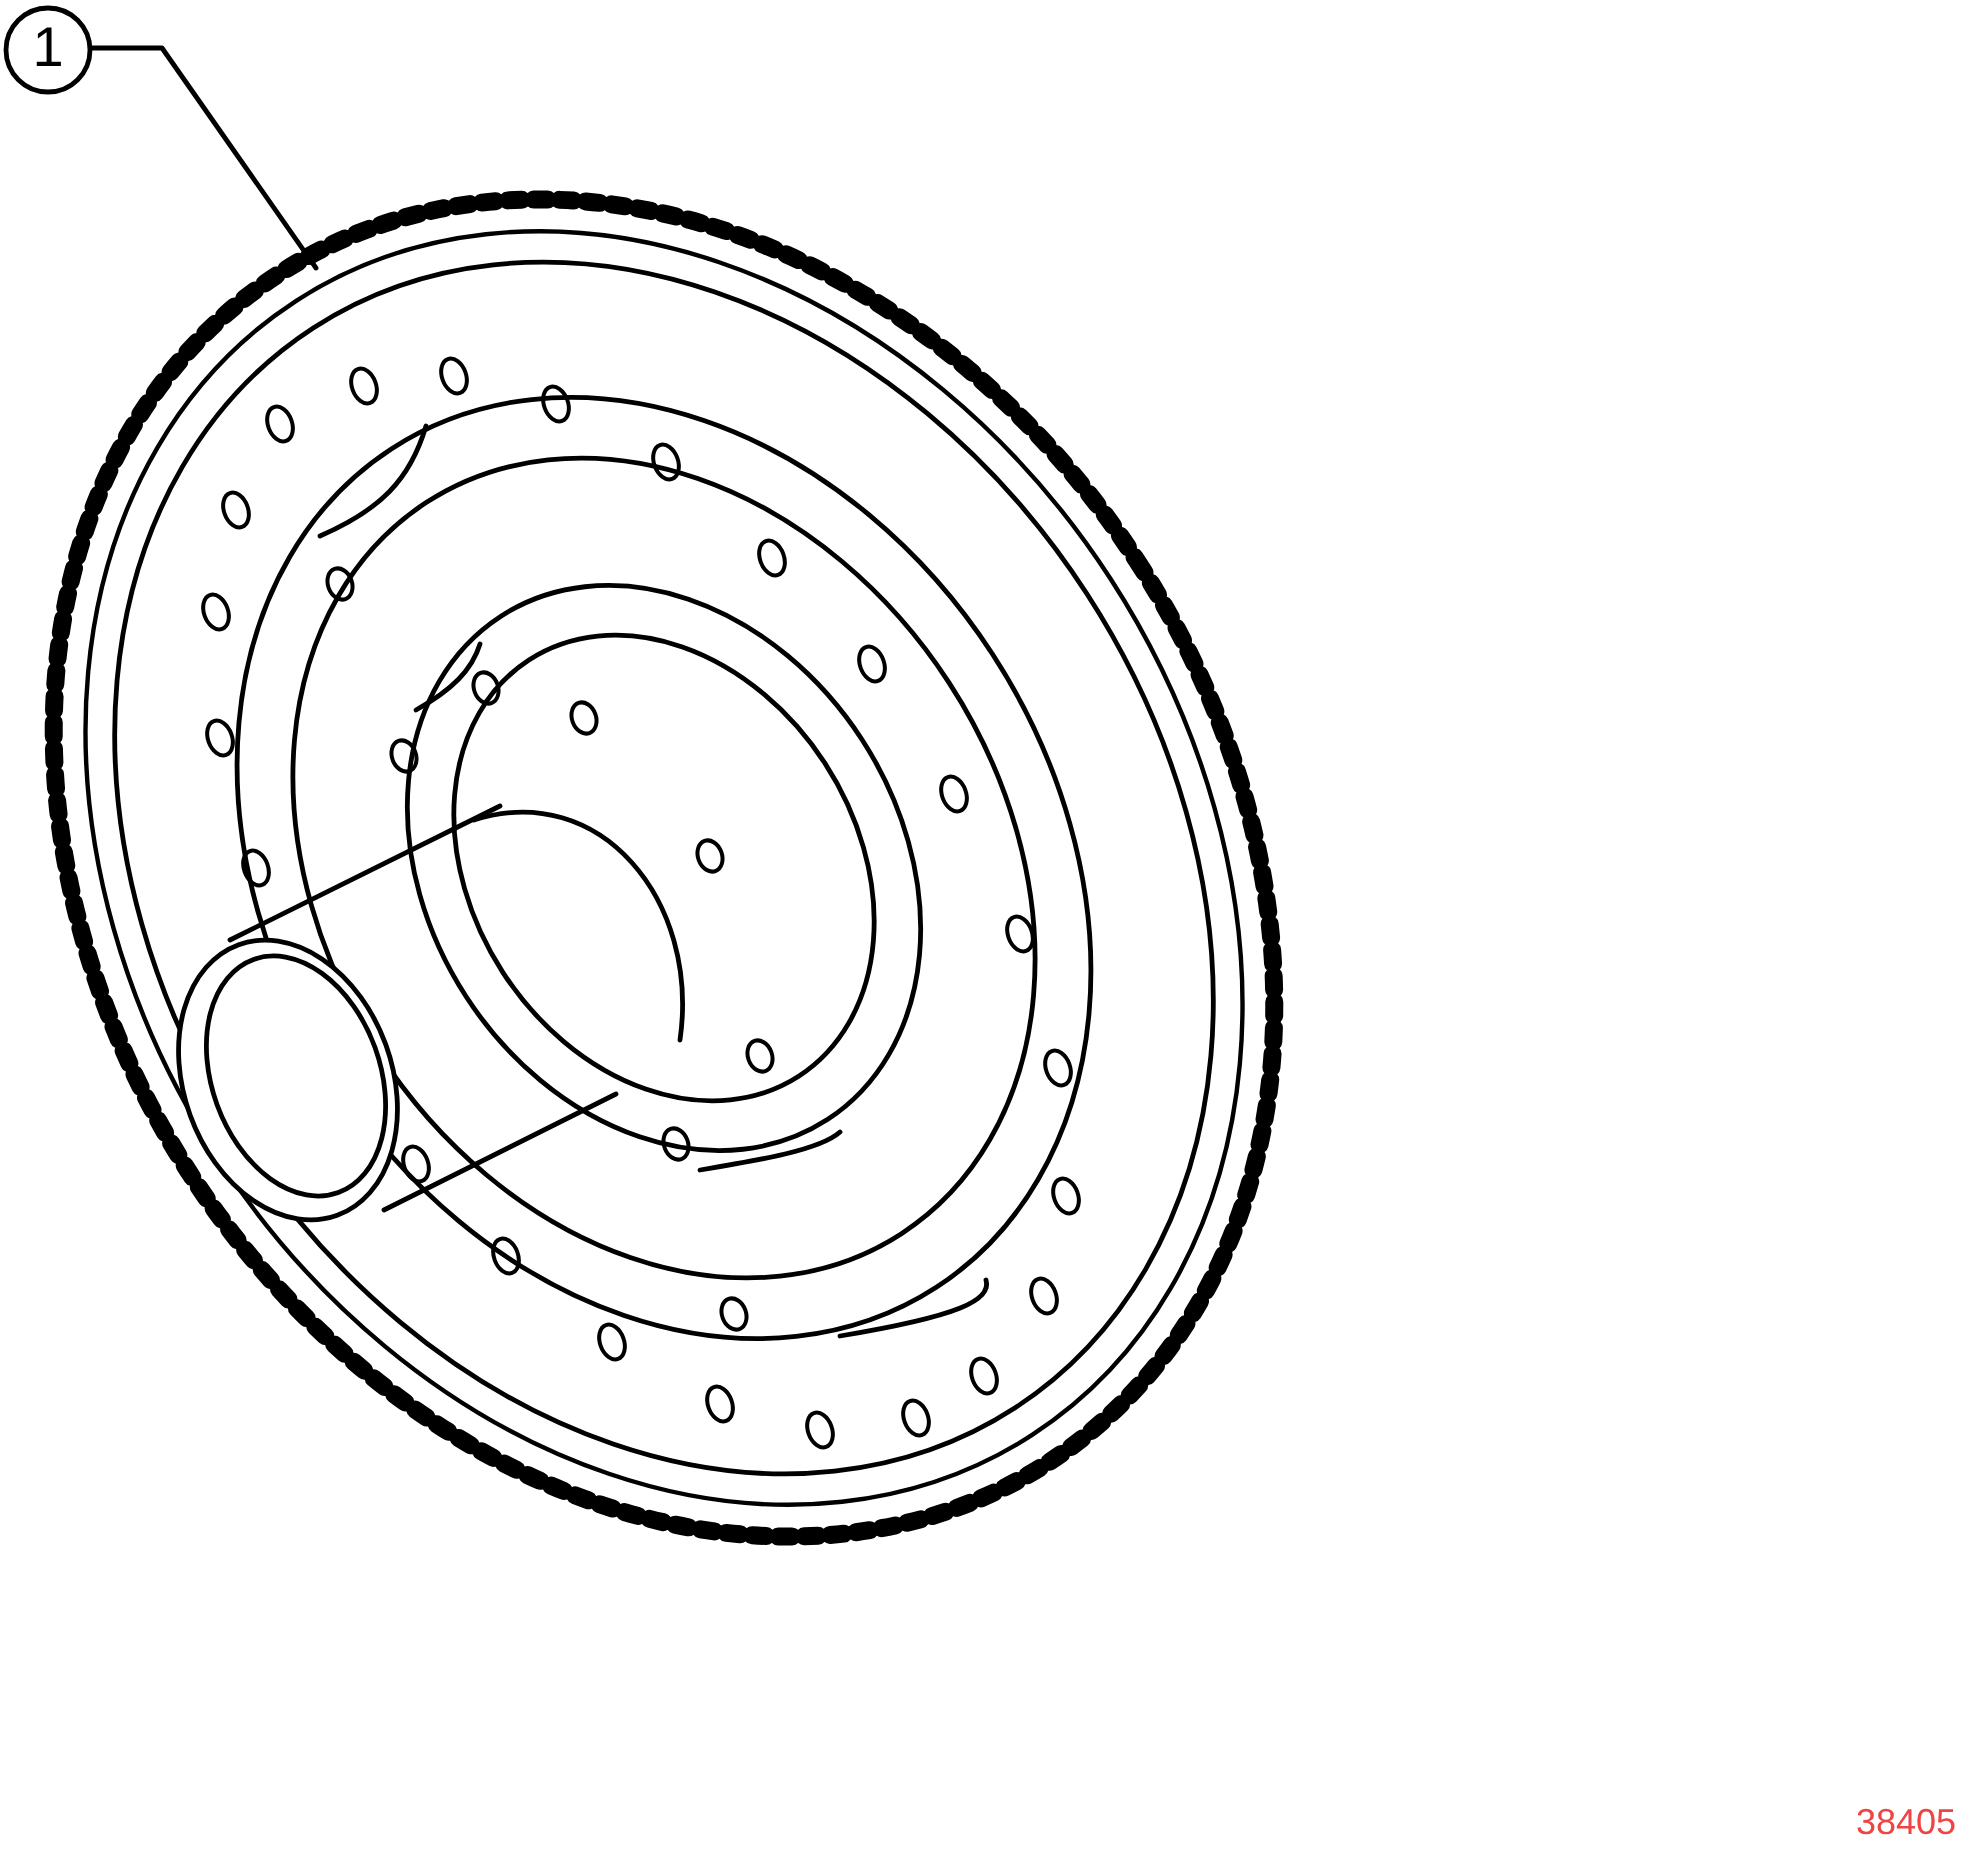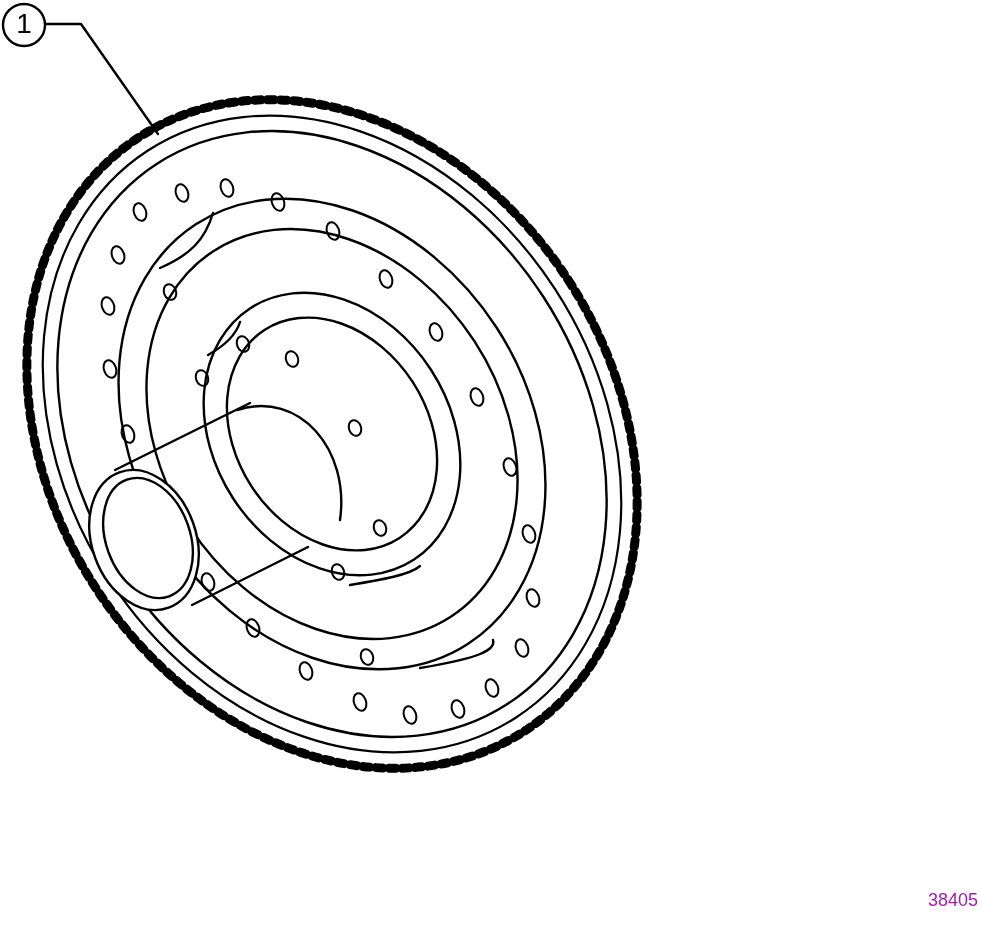--- a/index.html
+++ b/index.html
@@ -1,19 +1,19 @@
 <!DOCTYPE html>
 <html><head>
 <meta charset="utf-8">
 <style>
   html, body { margin:0; padding:0; background:#ffffff; }
   body { width:981px; height:925px; position:relative; overflow:hidden; font-family:"Liberation Sans", sans-serif; }
   #drawing { position:absolute; left:0; top:0; }
   .callout-label { position:absolute; left:4px; top:4px; width:40px; height:40px; display:flex; align-items:center; justify-content:center; font-size:28px; color:#000; }
-  .ref-number { position:absolute; right:3px; bottom:14px; font-size:18px; color:#a21caf; }
+  .ref-number { position:absolute; right:3px; bottom:3px; font-size:18px; color:#ef4444; }
 </style>
 </head>
 <body>
 
 <svg id="drawing" width="981" height="925" viewBox="0 0 981 925">
   <defs>
     <clipPath id="clipA">
         <rect x="0" y="0" width="981" height="925"></rect>
       </clipPath>
   </defs>

